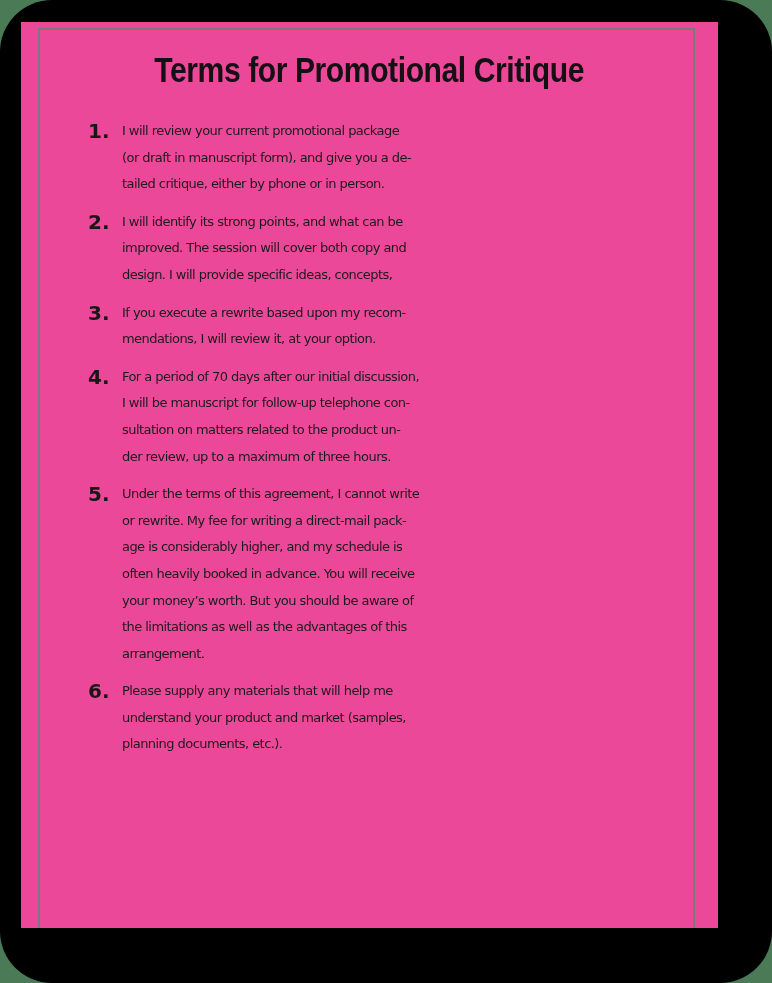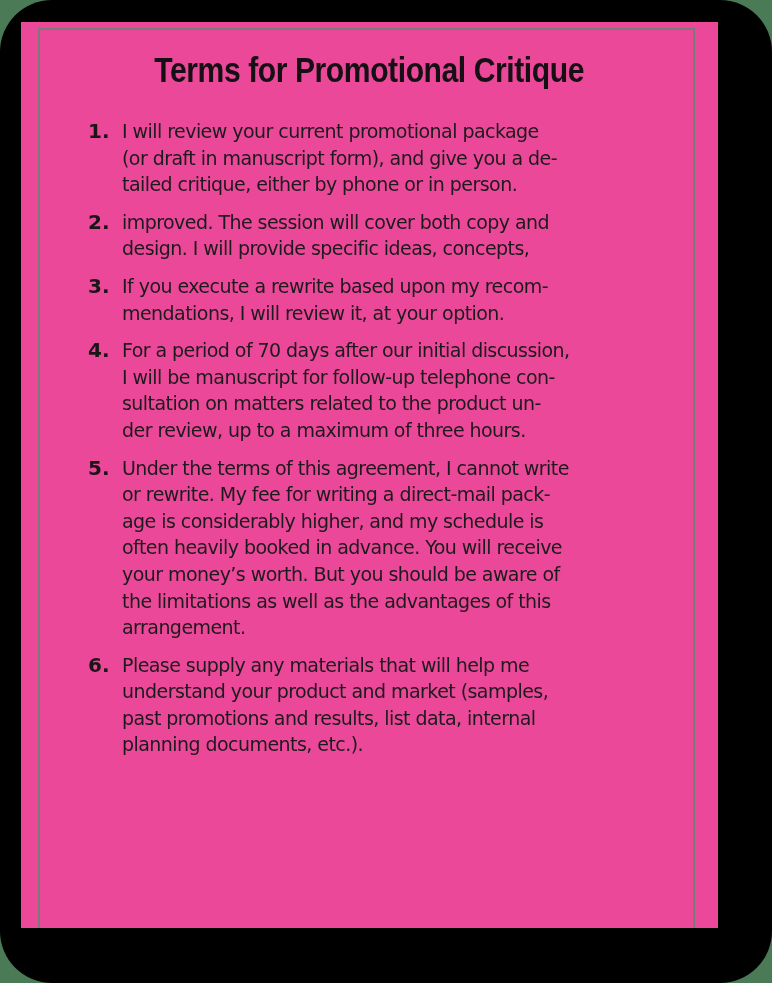--- a/index.html
+++ b/index.html
@@ -75,21 +75,21 @@
     position: absolute;
     left: 0;
     top: 0;
     font-weight: bold;
     font-size: 20px;
     line-height: 26.6px;
     color: #1a1618;
   }
   .line {
     display: block;
-    font-size: 19px;
+    font-size: 13px;
     line-height: 26.6px;
     height: 26.6px;
     white-space: nowrap;
     letter-spacing: -0.55px;
     word-spacing: 0px;
   }
 </style>
 </head>
 <body>
 
@@ -99,20 +99,21 @@
   <div class="title">Terms for Promotional Critique</div>
   <ol class="items" id="terms-list">
       <li class="item">
         <span class="num">1.</span>
         <span class="line">I will review your current promotional package</span>
         <span class="line">(or draft in manuscript form), and give you a de-</span>
         <span class="line">tailed critique, either by phone or in person.</span>
       </li>
       <li class="item">
         <span class="num">2.</span>
+        <span class="line">I will identify its strong points, and what can be</span>
         <span class="line">improved. The session will cover both copy and</span>
         <span class="line">design. I will provide specific ideas, concepts,</span>
       </li>
       <li class="item">
         <span class="num">3.</span>
         <span class="line">If you execute a rewrite based upon my recom-</span>
         <span class="line">mendations, I will review it, at your option.</span>
       </li>
       <li class="item">
         <span class="num">4.</span>
@@ -128,17 +129,16 @@
         <span class="line">age is considerably higher, and my schedule is</span>
         <span class="line">often heavily booked in advance. You will receive</span>
         <span class="line">your money’s worth. But you should be aware of</span>
         <span class="line">the limitations as well as the advantages of this</span>
         <span class="line">arrangement.</span>
       </li>
       <li class="item">
         <span class="num">6.</span>
         <span class="line">Please supply any materials that will help me</span>
         <span class="line">understand your product and market (samples,</span>
-        <span class="line">past promotions and results, list data, internal</span>
         <span class="line">planning documents, etc.).</span>
       </li>
     </ol>
 </div>
 
 </body></html>

